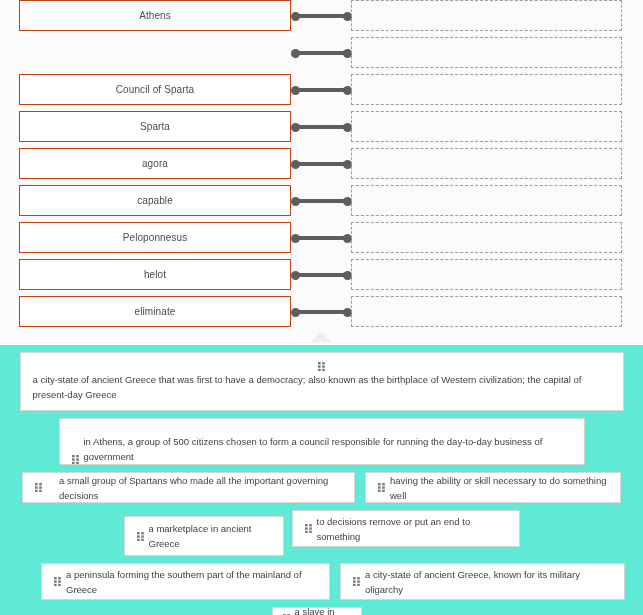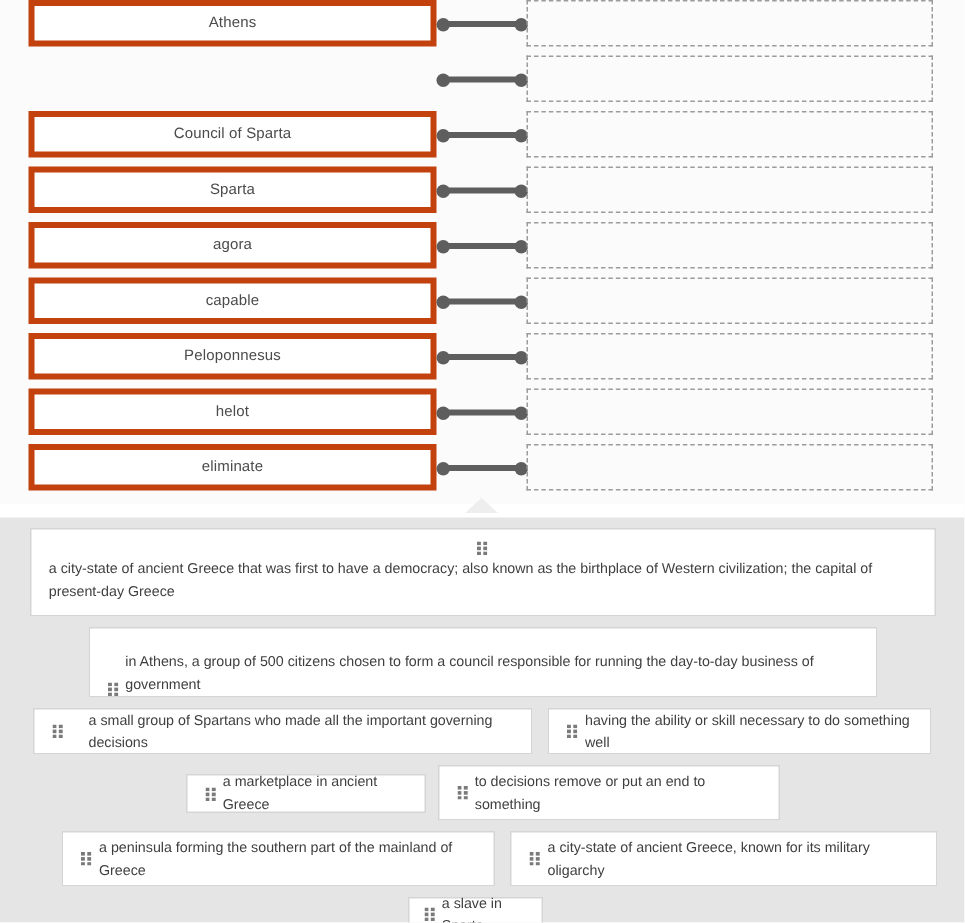--- a/index.html
+++ b/index.html
@@ -17,21 +17,21 @@
     background:#fbfbfb;
     box-sizing:border-box;
   }
   .match-rows{position:absolute;left:0;top:0;width:643px;}
   .match-row{
     position:relative;height:31px;margin-bottom:6px;
   }
   .term-box{
     position:absolute;left:19px;top:0;width:272px;height:31px;
     box-sizing:border-box;
-    border:4px solid #c2410c;
+    border:1px solid #c2410c;
     background:#ffffff;
     display:flex;align-items:center;justify-content:center;
   }
   .term-label{
     font-size:10px;color:#4b4b4b;letter-spacing:.1px;line-height:1;
     white-space:nowrap;
   }
   .connector{
     position:absolute;left:291px;top:0;width:61px;height:31px;
   }
@@ -59,21 +59,21 @@
   .pointer{
     position:absolute;left:310px;top:332px;width:0;height:0;
     border-left:11px solid transparent;
     border-right:11px solid transparent;
     border-bottom:10px solid #eeeeee;
   }
 
   
   .def-panel{
     position:absolute;left:0;top:345px;width:643px;height:270px;
-    background:#e5e5e5;
+    background:#5eead4;
     box-sizing:border-box;
     padding-top:7px;
   }
   .def-rows{display:flex;flex-direction:column;}
   .def-row{display:flex;justify-content:center;align-items:flex-start;margin-bottom:6px;}
   .def-card{
     background:#ffffff;
     border:1px solid #d5d5d5;
     box-sizing:border-box;
     position:relative;
@@ -93,21 +93,21 @@
   }
   .card-wide .grip-top{
     display:block;text-align:center;height:11px;margin-bottom:2px;
   }
   .card-wide .grip-top .grip{margin-right:0;}
   .card-wide .body{display:block;text-align:left;}
 
   .card-c500{width:526px;height:47px;padding:0 12px;display:flex;align-items:flex-end;}
   .card-elders{width:333px;height:31px;padding:0 12px;display:flex;align-items:center;gap:12px;}
   .card-capable{width:256px;height:31px;padding:0 12px;display:flex;align-items:center;}
-  .card-agora{width:160px;height:26px;padding:0 12px;display:flex;align-items:center;}
+  .card-agora{width:160px;height:40px;padding:0 12px;display:flex;align-items:center;}
   .card-eliminate{width:228px;height:37px;padding:0 12px;display:flex;align-items:center;}
   .card-pelo{width:289px;height:37px;padding:0 12px;display:flex;align-items:center;}
   .card-sparta{width:285px;height:37px;padding:0 12px;display:flex;align-items:center;}
   .card-helot{width:90px;height:23px;padding:0 10px;display:flex;align-items:center;}
 
   .row-gap-a{margin-bottom:7px;}
   .row-tight{margin-bottom:20px;}
 </style>
 </head>
 <body>

